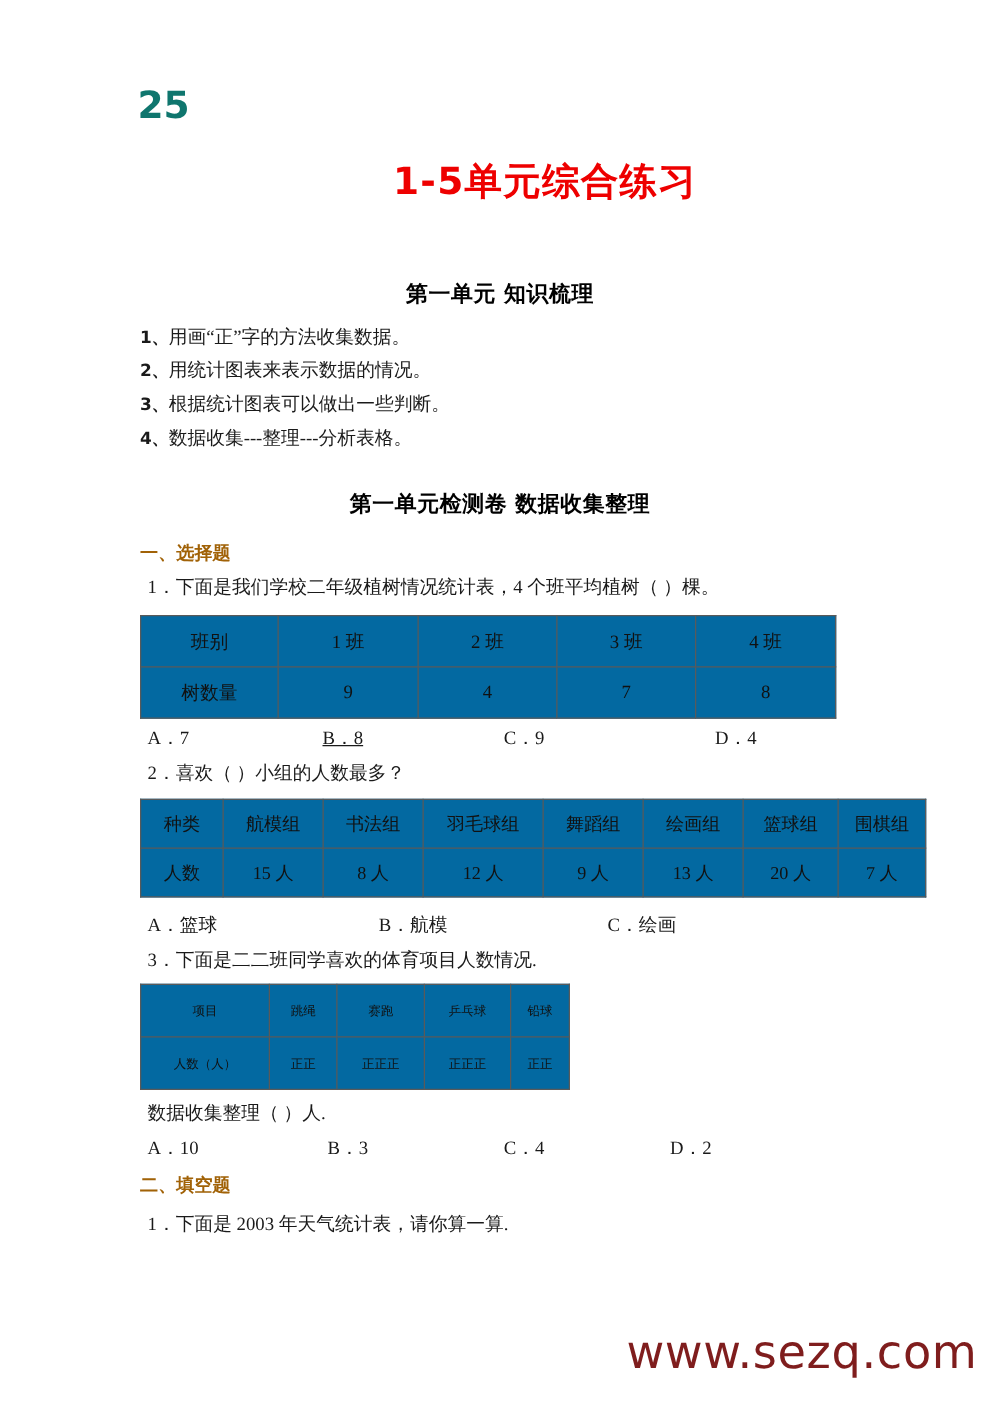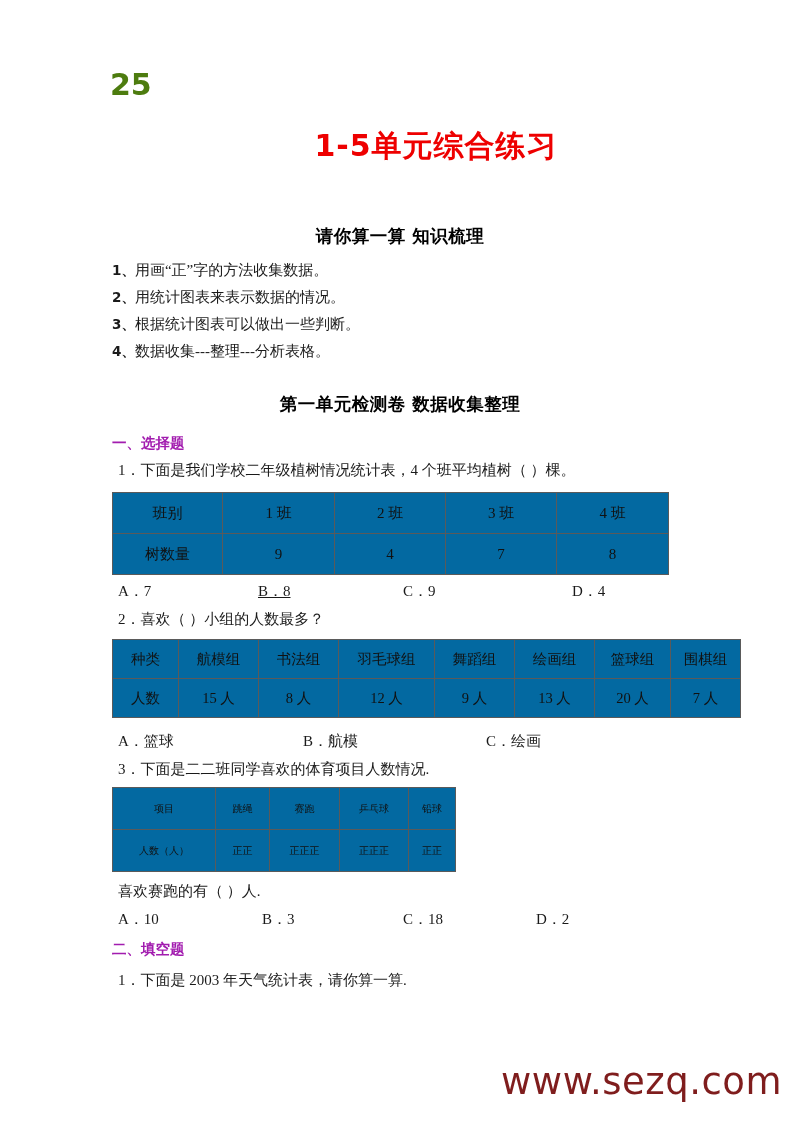--- a/index.html
+++ b/index.html
@@ -26,21 +26,21 @@
 
   
   .page-number {
     position: absolute;
     left: 110px;
     top: 68px;
     font-family: "DejaVu Sans", "Liberation Sans", sans-serif;
     font-weight: bold;
     font-size: 30px;
     line-height: 34px;
-    color: #4d7c0f;
+    color: #0f766e;
     letter-spacing: 0px;
     text-align: center;
   }
 
   
   .doc-title {
     position: absolute;
     left: 0;
     top: 126px;
     width: 800px;
@@ -84,21 +84,21 @@
     font-size: 13.5px;
   }
 
   .sub-heading {
     position: absolute;
     left: 112px;
     font-family: "DejaVu Sans", "Liberation Sans", sans-serif;
     font-weight: bold;
     font-size: 14.5px;
     line-height: 20px;
-    color: #a21caf;
+    color: #a16207;
   }
 
   .q-line {
     position: absolute;
     left: 118px;
     font-size: 15px;
     line-height: 22px;
     color: #1a1a1a;
     white-space: nowrap;
   }
@@ -161,21 +161,21 @@
 </style>
 </head>
 <body>
 
 <div class="page">
 
   <div class="page-number">25</div>
 
   <div class="doc-title">1-5单元综合练习</div>
 
-  <div class="section-heading" style="top:224px;">请你算一算  知识梳理</div>
+  <div class="section-heading" style="top:224px;">第一单元  知识梳理</div>
 
   <div class="knowledge-list">
     <div class="knowledge-item">
       <span class="num">1、</span><span>用画“正”字的方法收集数据。</span>
     </div>
     <div class="knowledge-item">
       <span class="num">2、</span><span>用统计图表来表示数据的情况。</span>
     </div>
     <div class="knowledge-item">
       <span class="num">3、</span><span>根据统计图表可以做出一些判断。</span>
@@ -288,26 +288,26 @@
       <tr>
         <td>人数（人）</td>
         <td>正正</td>
         <td>正正正</td>
         <td>正正正</td>
         <td>正正</td>
       </tr>
     </tbody>
   </table>
 
-  <div class="q-line" style="top:880px;">喜欢赛跑的有（     ）人.</div>
+  <div class="q-line" style="top:880px;">数据收集整理（     ）人.</div>
 
   <div class="opt-row" style="top:908px;">
     <span class="opt" style="left:0px;">A．10</span>
     <span class="opt" style="left:144px;">B．3</span>
-    <span class="opt" style="left:285px;">C．18</span>
+    <span class="opt" style="left:285px;">C．4</span>
     <span class="opt" style="left:418px;">D．2</span>
   </div>
 
   <div class="sub-heading" style="top:939px;">二、填空题</div>
 
   <div class="q-line" style="top:969px;">1．下面是 2003 年天气统计表，请你算一算.</div>
 
   <div class="watermark">www.sezq.com</div>
 
 </div>

